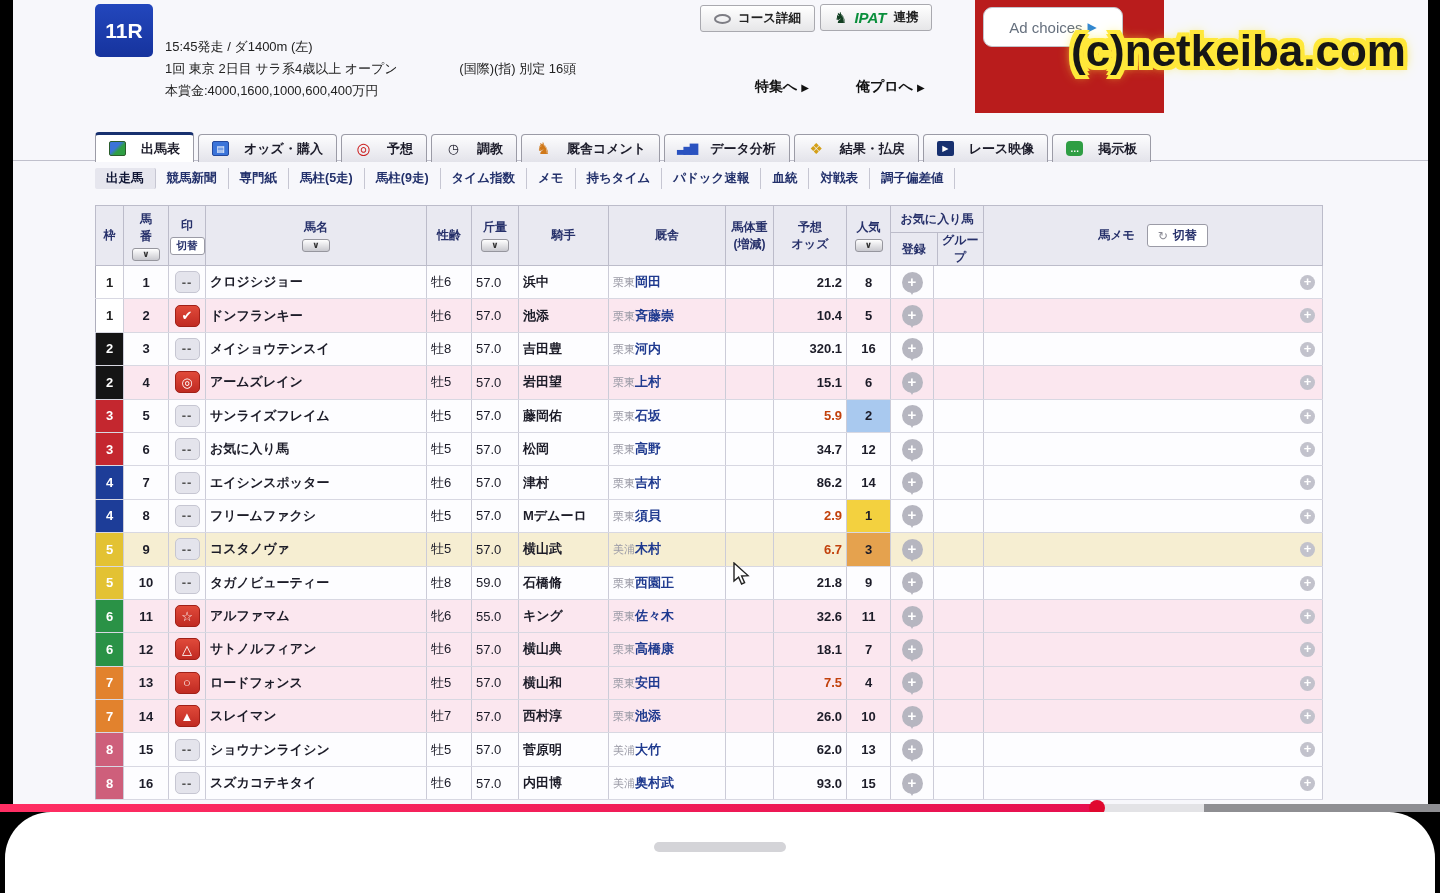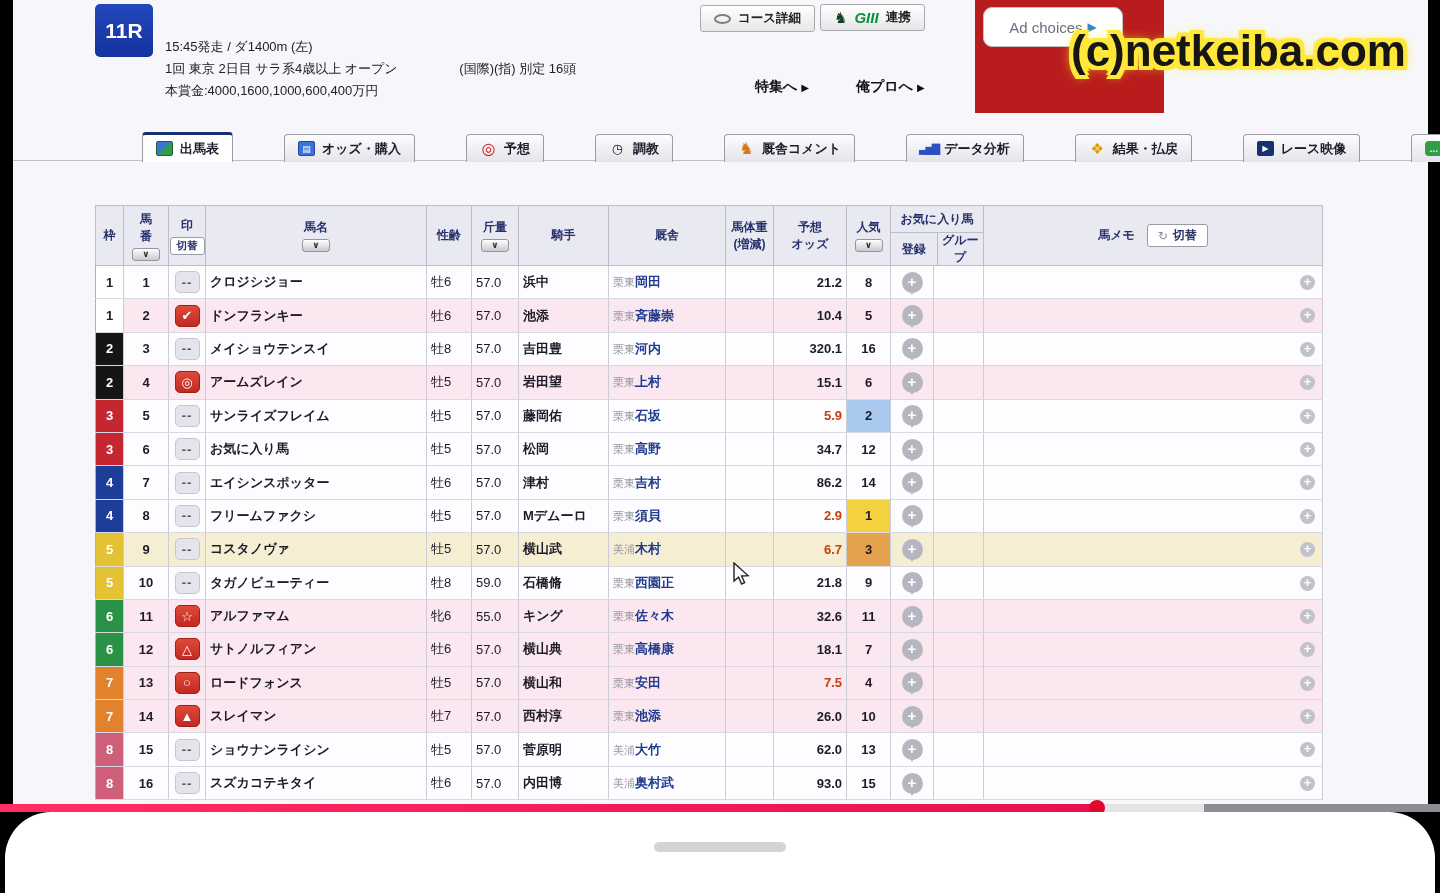--- a/index.html
+++ b/index.html
@@ -40,23 +40,23 @@
   .ad-tri { color:#2f86d4; font-size:12px; }
 
   .watermark { position:absolute; left:1058px; top:26px; font-size:44px; font-weight:800; color:#161616; white-space:nowrap;
     text-shadow: 4px 0 0 #ffe83a, -4px 0 0 #ffe83a, 0 4px 0 #ffe83a, 0 -4px 0 #ffe83a,
                  4px 4px 0 #ffe83a, -4px -4px 0 #ffe83a, 4px -4px 0 #ffe83a, -4px 4px 0 #ffe83a,
                  0 0 9px #ffe83a, 0 0 14px #ffe83a; }
 
   
   .tabline { position:absolute; left:0; right:0; top:160px; border-top:1px solid #c0c0cc; }
   .tab-bar { position:absolute; left:82px; top:132px; display:flex; align-items:flex-end; z-index:2; }
-  .tab { display:inline-flex; align-items:center; gap:7px; height:28px; padding:10px 13px; margin-right:4px;
+  .tab { display:inline-flex; align-items:center; gap:15px; height:28px; padding:10px 13px; margin-right:4px;
          border:1px solid #9b9ba6; border-bottom:none; border-radius:4px 4px 0 0;
-         background:linear-gradient(#fdfdfe,#e3e3ea); font-size:13px; font-weight:bold; color:#1c1c2a; cursor:pointer; white-space:nowrap;margin-left:47px; }
+         background:linear-gradient(#fdfdfe,#e3e3ea); font-size:13px; font-weight:bold; color:#1c1c2a; cursor:pointer; white-space:nowrap; }
   .tab.active { background:#fff; border-top:3px solid #17306f; height:30px; }
   .tab-ic { display:inline-flex; align-items:center; justify-content:center; width:17px; height:15px; font-size:13px; border-radius:2px; }
   .ic-racecard { background:linear-gradient(135deg,#3b74d9 40%,#2f9e44 60%); border:1px solid #2b5d2b; }
   .ic-odds { background:#3b74d9; border:1px solid #24489c; color:#fff; font-size:9px; }
   .ic-target { color:#cc2222; font-size:16px; }
   .ic-stable { color:#d07818; font-size:16px; }
   .ic-chart { color:#2a52c0; font-size:11px; letter-spacing:-2px; }
   .ic-payout { color:#d4a017; font-size:15px; }
   .ic-video { background:#17306f; color:#fff; font-size:8px; }
   .ic-board { background:#2f9e44; color:#fff; font-size:9px; border-radius:4px; }
@@ -136,21 +136,21 @@
       <span class="cond2">(国際)(指) 別定 16頭</span>
     </div>
     <div class="race-line l3">本賞金:4000,1600,1000,600,400万円</div>
 
     <div class="hbtn btn-course">
       <span class="oval-ic"></span>
       <span>コース詳細</span>
     </div>
     <div class="hbtn btn-ipat">
       <span class="ipat-horse">♞</span>
-      <span class="ipat-word">GIII</span>
+      <span class="ipat-word">IPAT</span>
       <span>連携</span>
     </div>
     <div class="arrow-link link-tokushu">
       <span>特集へ</span><span class="tri">▶</span>
     </div>
     <div class="arrow-link link-orepro">
       <span>俺プロへ</span><span class="tri">▶</span>
     </div>
 
     <div class="ad-box">
@@ -193,20 +193,34 @@
           <span>結果・払戻</span>
         </div>
         <div class="tab">
           <span class="tab-ic ic-video">▶</span>
           <span>レース映像</span>
         </div>
         <div class="tab">
           <span class="tab-ic ic-board">…</span>
           <span>掲示板</span>
         </div>
+      </div>
+    <div class="subnav">
+        <span class="subnav-item active">出走馬</span>
+        <span class="subnav-item">競馬新聞</span>
+        <span class="subnav-item">専門紙</span>
+        <span class="subnav-item">馬柱(5走)</span>
+        <span class="subnav-item">馬柱(9走)</span>
+        <span class="subnav-item">タイム指数</span>
+        <span class="subnav-item">メモ</span>
+        <span class="subnav-item">持ちタイム</span>
+        <span class="subnav-item">パドック速報</span>
+        <span class="subnav-item">血統</span>
+        <span class="subnav-item">対戦表</span>
+        <span class="subnav-item">調子偏差値</span>
       </div>
 
     <table class="horses">
       <colgroup>
         <col style="width:28px">
           <col style="width:45px">
           <col style="width:37px">
           <col style="width:221px">
         <col style="width:45px">
           <col style="width:47px">

